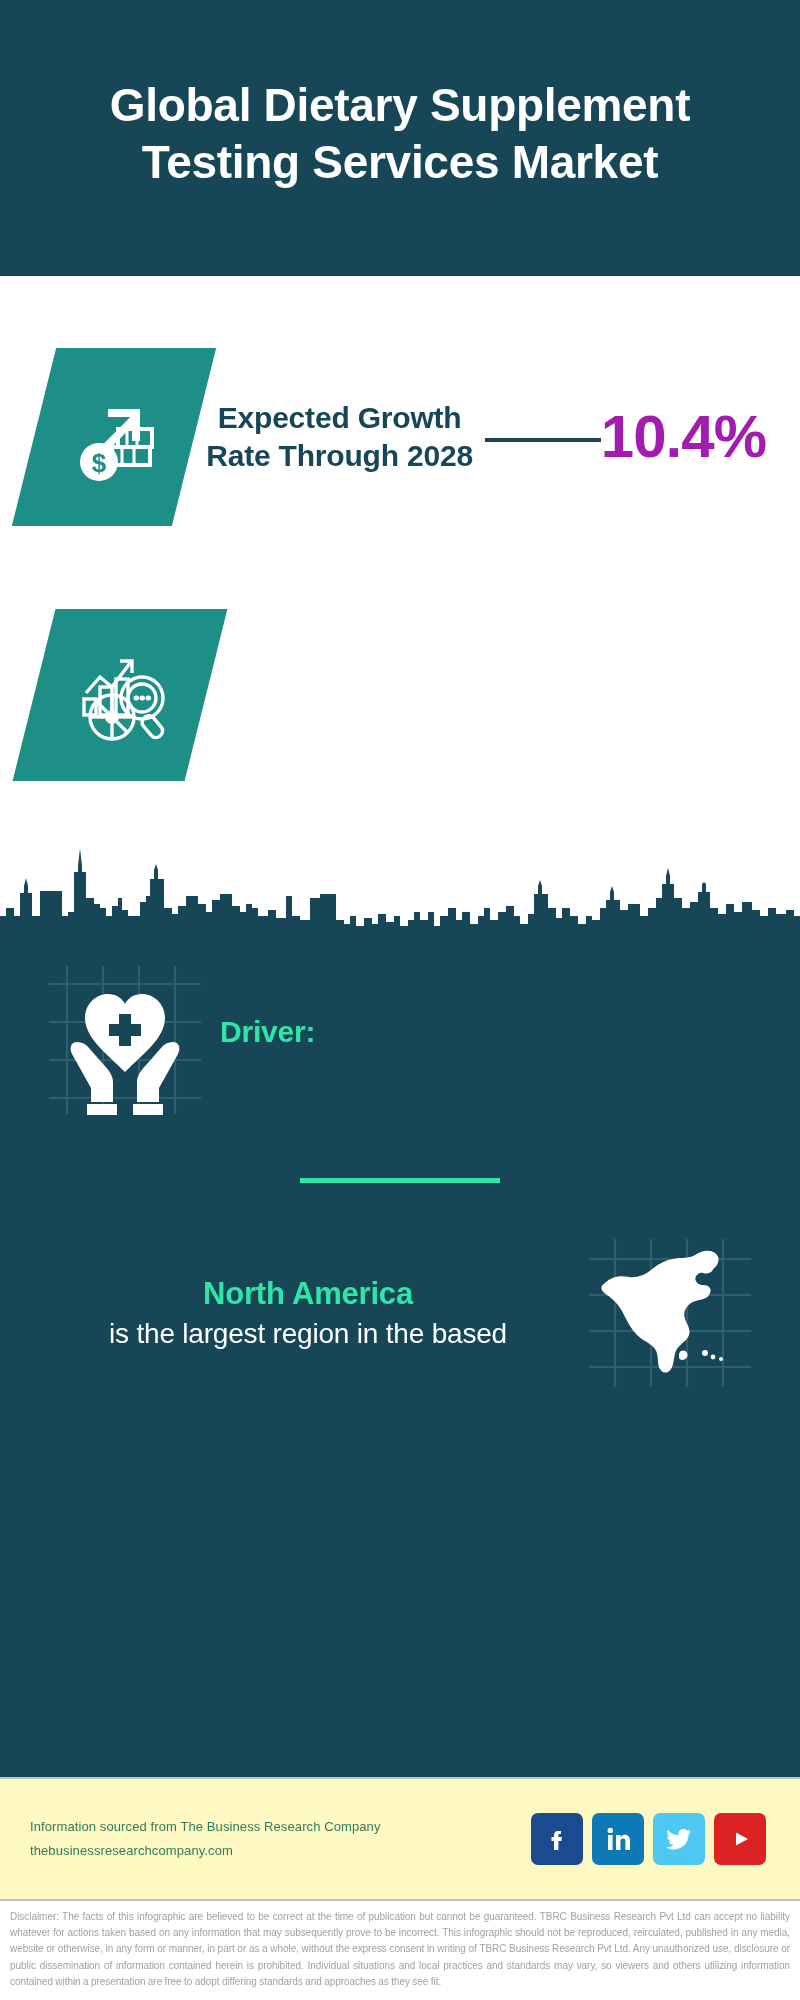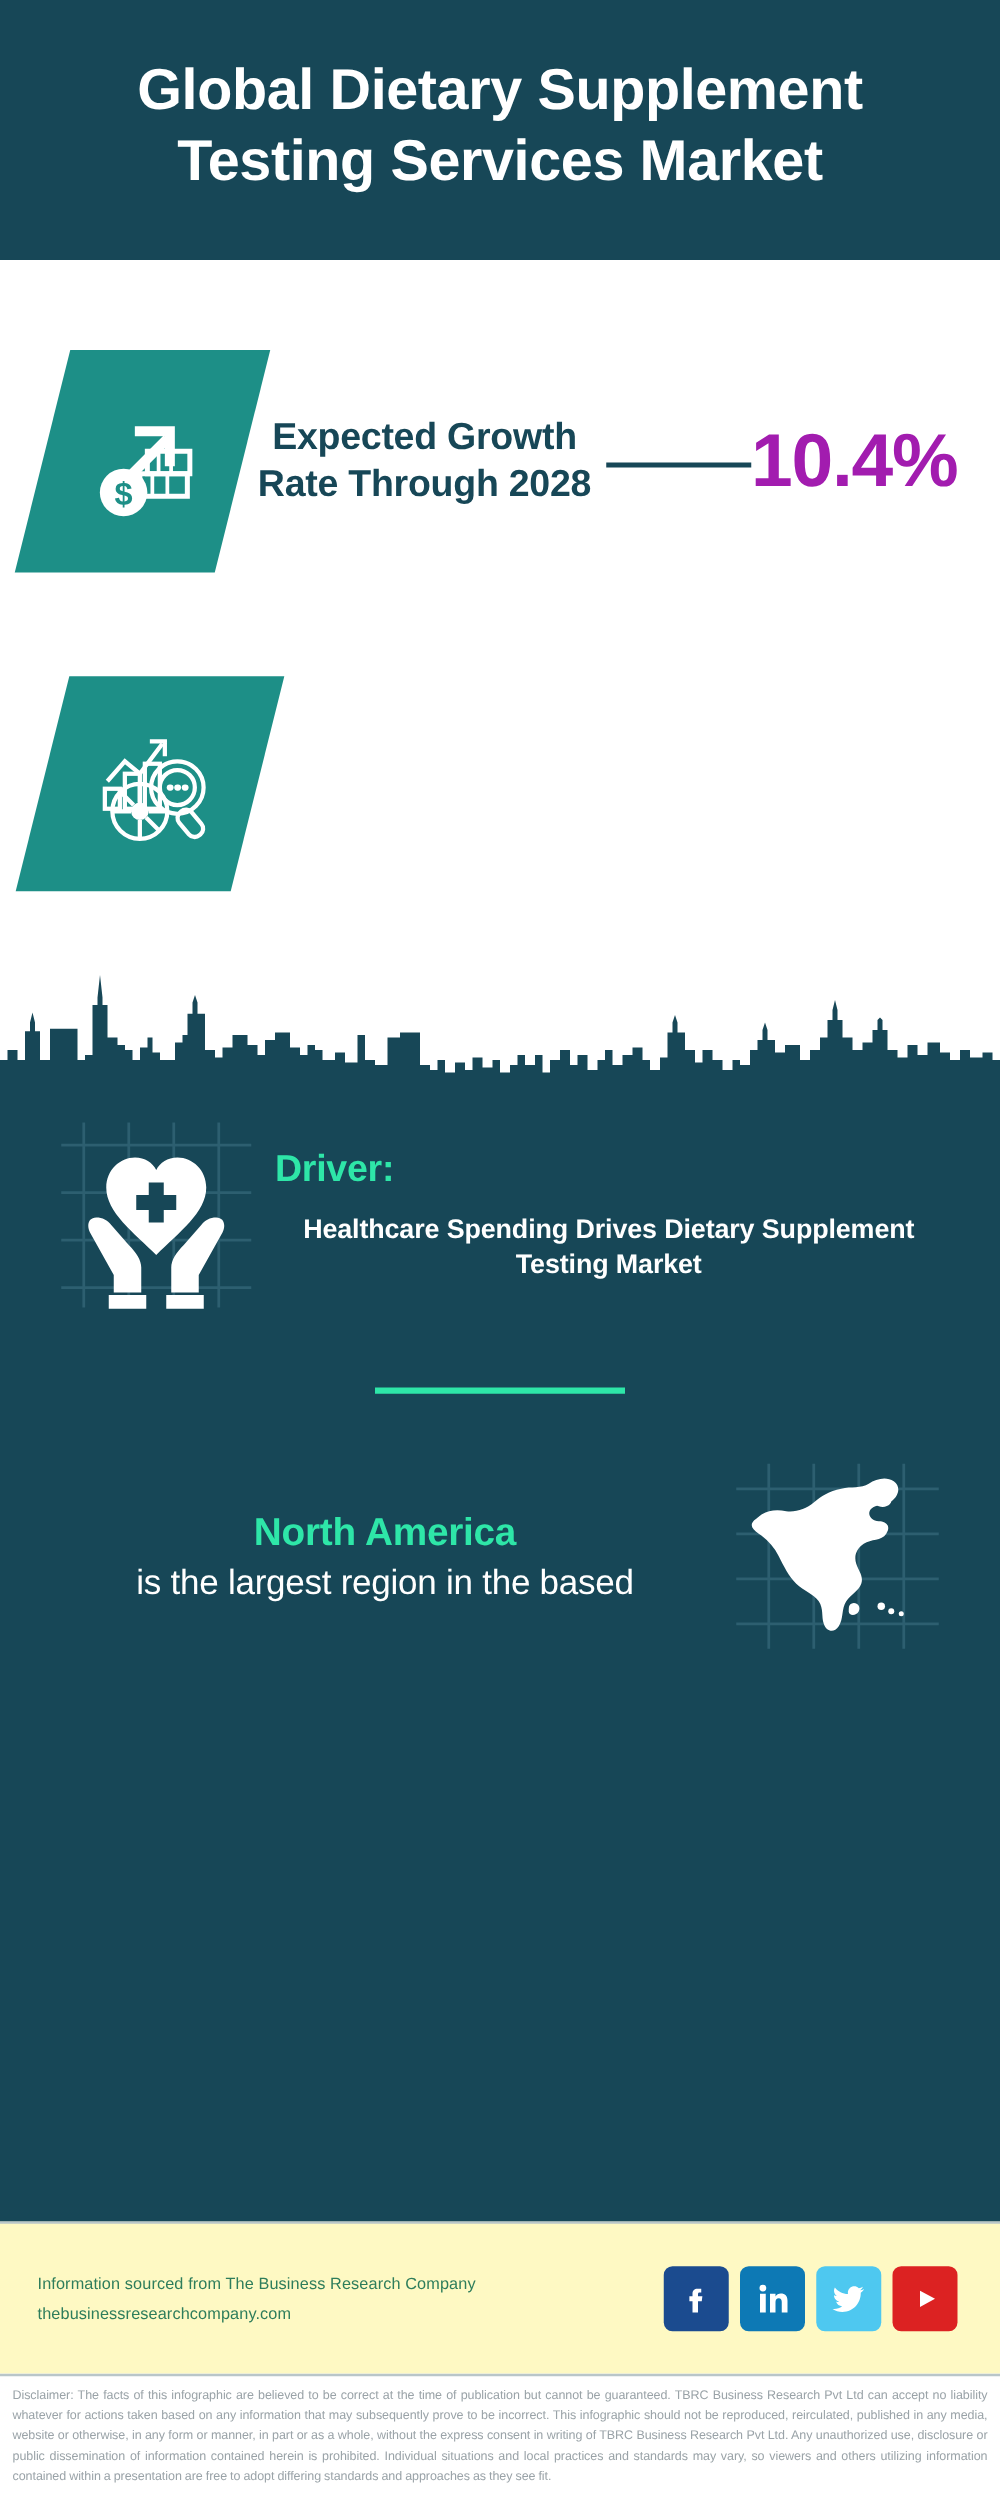--- a/index.html
+++ b/index.html
@@ -8,21 +8,21 @@
     font-family:"Liberation Sans", sans-serif;
     background:#ffffff;
     width:800px; height:2000px;
     position:relative; overflow:hidden;
   }
   .infographic { width:800px; height:2000px; position:relative; display:flex; flex-direction:column; }
 
   
   .header {
     background:#174757;
-    height:208px;
+    height:276px;
     display:flex; align-items:center; justify-content:center;
     padding:0 24px 8px;
     flex:none;
   }
   .header-title {
     color:#ffffff;
     font-size:46px;
     font-weight:bold;
     line-height:1.24;
     text-align:center;
@@ -69,21 +69,21 @@
   .skyline-wrap svg { display:block; width:800px; height:120px; }
 
   
   .dark-zone {
     background:#174757; flex:1;
     position:relative; padding:0 30px;
   }
 
   .driver-row { display:flex; align-items:center; padding-top:20px; }
   .driver-icon { width:190px; flex:none; display:flex; align-items:center; justify-content:center; }
-  .driver-text { flex:1; display:flex; flex-direction:column; padding-right:16px; }
+  .driver-text { flex:1; display:flex; flex-direction:row; align-items:center; padding-right:16px; }
   .driver-heading {
     color:#2ee6a8; font-size:30px; font-weight:bold; margin-bottom:16px; letter-spacing:-0.2px;
   }
   .driver-body {
     color:#ffffff; font-size:21.5px; font-weight:bold; line-height:1.32; text-align:center; letter-spacing:-0.1px;
   }
 
   .mint-rule { width:200px; height:5px; background:#2ee6a8; margin:58px auto 0; }
 
   .region-row { display:flex; align-items:center; margin-top:54px; }
@@ -216,21 +216,20 @@
           <rect x="78" y="54" width="12" height="32" fill="#174757"></rect>
           <rect x="68" y="64" width="32" height="12" fill="#174757"></rect>
           <path fill="#ffffff" d="M36 82 C30 82 28 88 31 94 L50 128 L50 142 L72 142 L72 122 C72 116 68 110 62 104 L48 88 C45 84 41 82 36 82 Z"></path>
           <path fill="#ffffff" d="M132 82 C138 82 140 88 137 94 L118 128 L118 142 L96 142 L96 122 C96 116 100 110 106 104 L120 88 C123 84 127 82 132 82 Z"></path>
           <rect x="46" y="144" width="30" height="11" fill="#ffffff"></rect>
           <rect x="92" y="144" width="30" height="11" fill="#ffffff"></rect>
         </svg>
       </div>
       <div class="driver-text">
         <div class="driver-heading">Driver:</div>
-        <div class="driver-body">Healthcare Spending Drives Dietary Supplement Testing Market</div>
       </div>
     </div>
 
     <div class="mint-rule"></div>
 
     <div class="region-row">
       <div class="region-text">
         <div class="region-heading">North America</div>
         <div class="region-sub">is the largest region in the based</div>
       </div>

